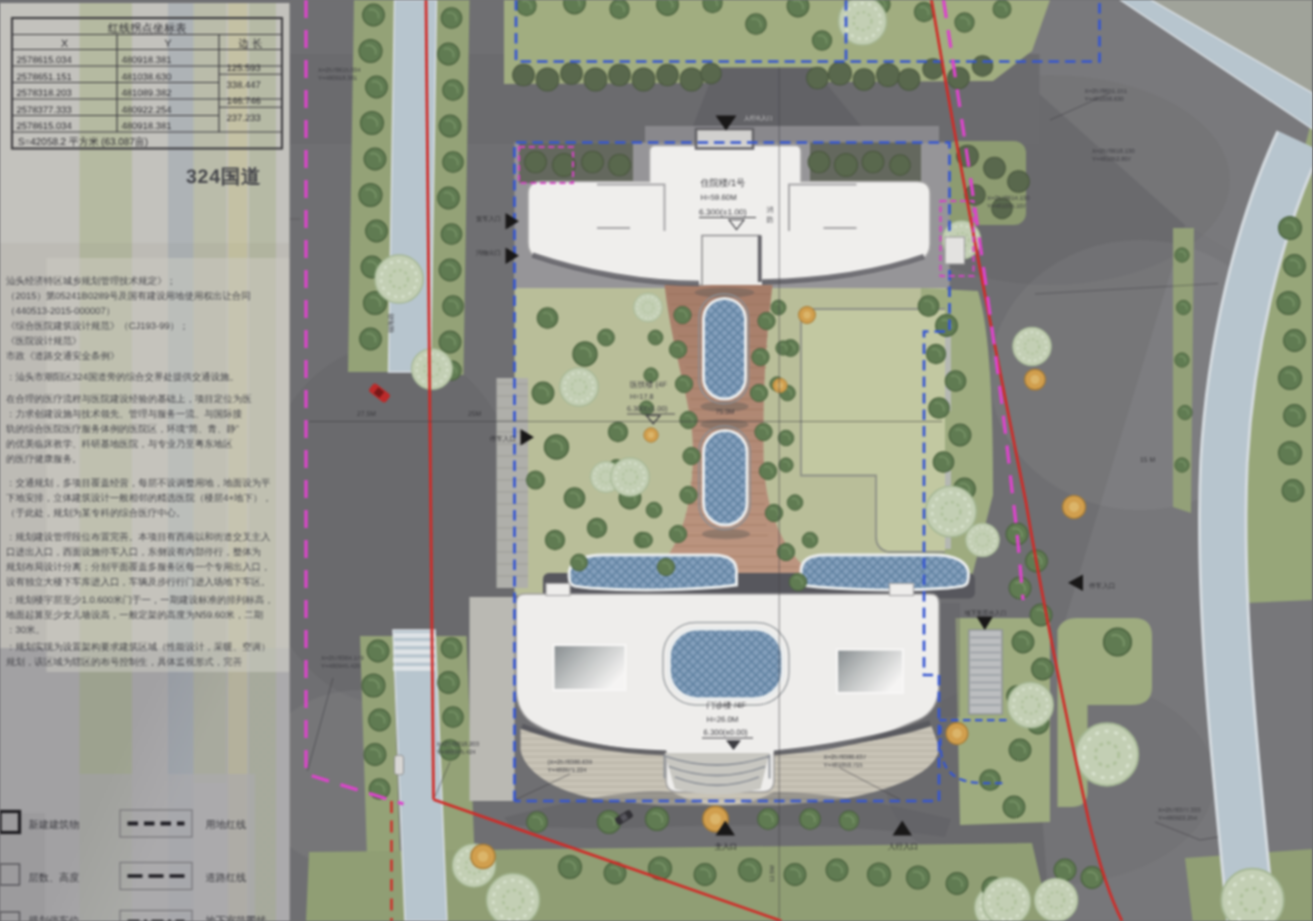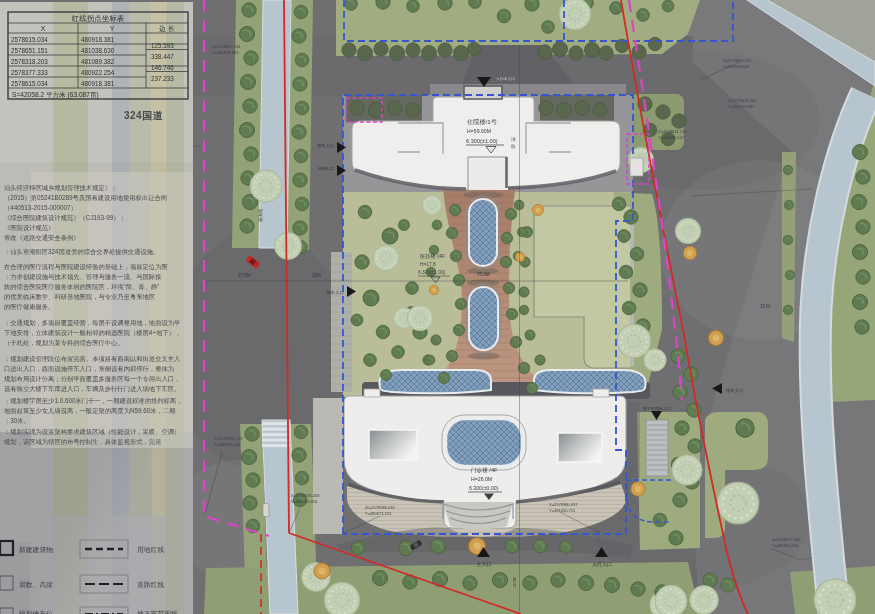--- a/index.html
+++ b/index.html
@@ -711,21 +711,21 @@
 <text x="11" y="84" font-size="6.3">2578615.034</text>
           <text x="81" y="84" font-size="6.3">480918.381</text>
 <text x="151" y="45.5" font-size="6.3">125.593</text>
 <text x="151" y="56.5" font-size="6.3">338.447</text>
 <text x="151" y="67.5" font-size="6.3">146.746</text>
 <text x="151" y="78.5" font-size="6.3">237.233</text>
 <text x="12" y="94.5" font-size="6.6">S=42058.2 平方米 (63.087亩)</text>
 </g>
 </svg>
 
-<div style="position:absolute;left:124px;top:107px;font-size:10px;font-weight:bold;color:#43454a;letter-spacing:0.5px">324国道</div>
+<div style="position:absolute;left:124px;top:107px;font-size:13px;font-weight:bold;color:#43454a;letter-spacing:0.5px">324国道</div>
 
 <div style="position:absolute;left:31px;top:170px;width:162px;height:276px;background:rgba(210,209,200,0.5)"></div>
 <div style="position:absolute;left:4px;top:177px;width:188px;font-size:6.3px;line-height:10px;color:#44454b">
 <div style="position:absolute;top:4px;left:0;width:188px">
 <div>汕头经济特区城乡规划管理技术规定》；</div>
 <div>（2015）第05241B0289号及国有建设用地使用权出让合同</div>
 <div>（440513-2015-000007）</div>
 <div>《综合医院建筑设计规范》（CJ193-99）；</div>
 <div>《医院设计规范》</div>
 <div>市政《道路交通安全条例》</div>

